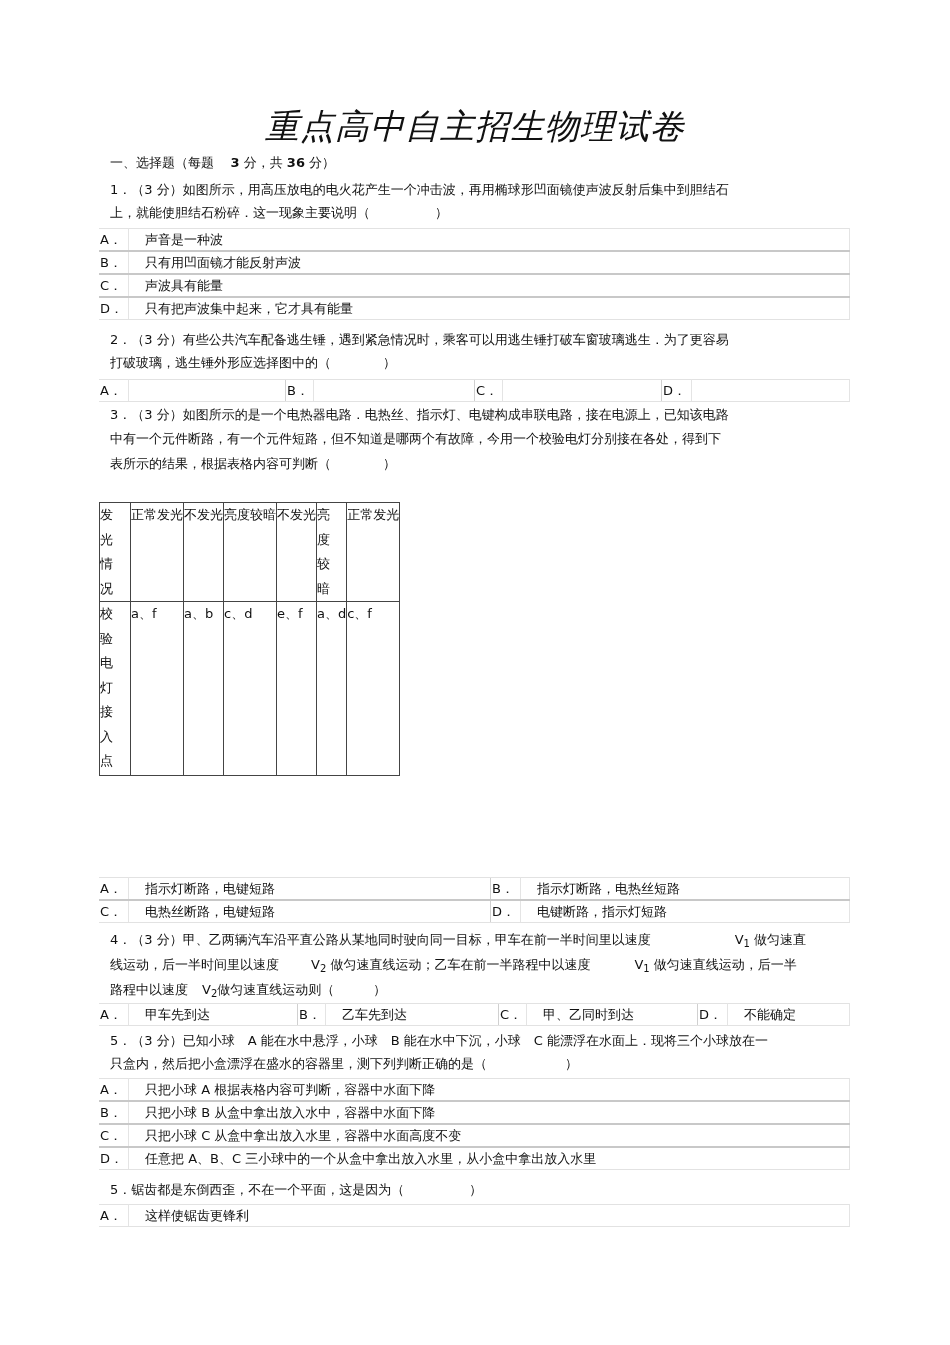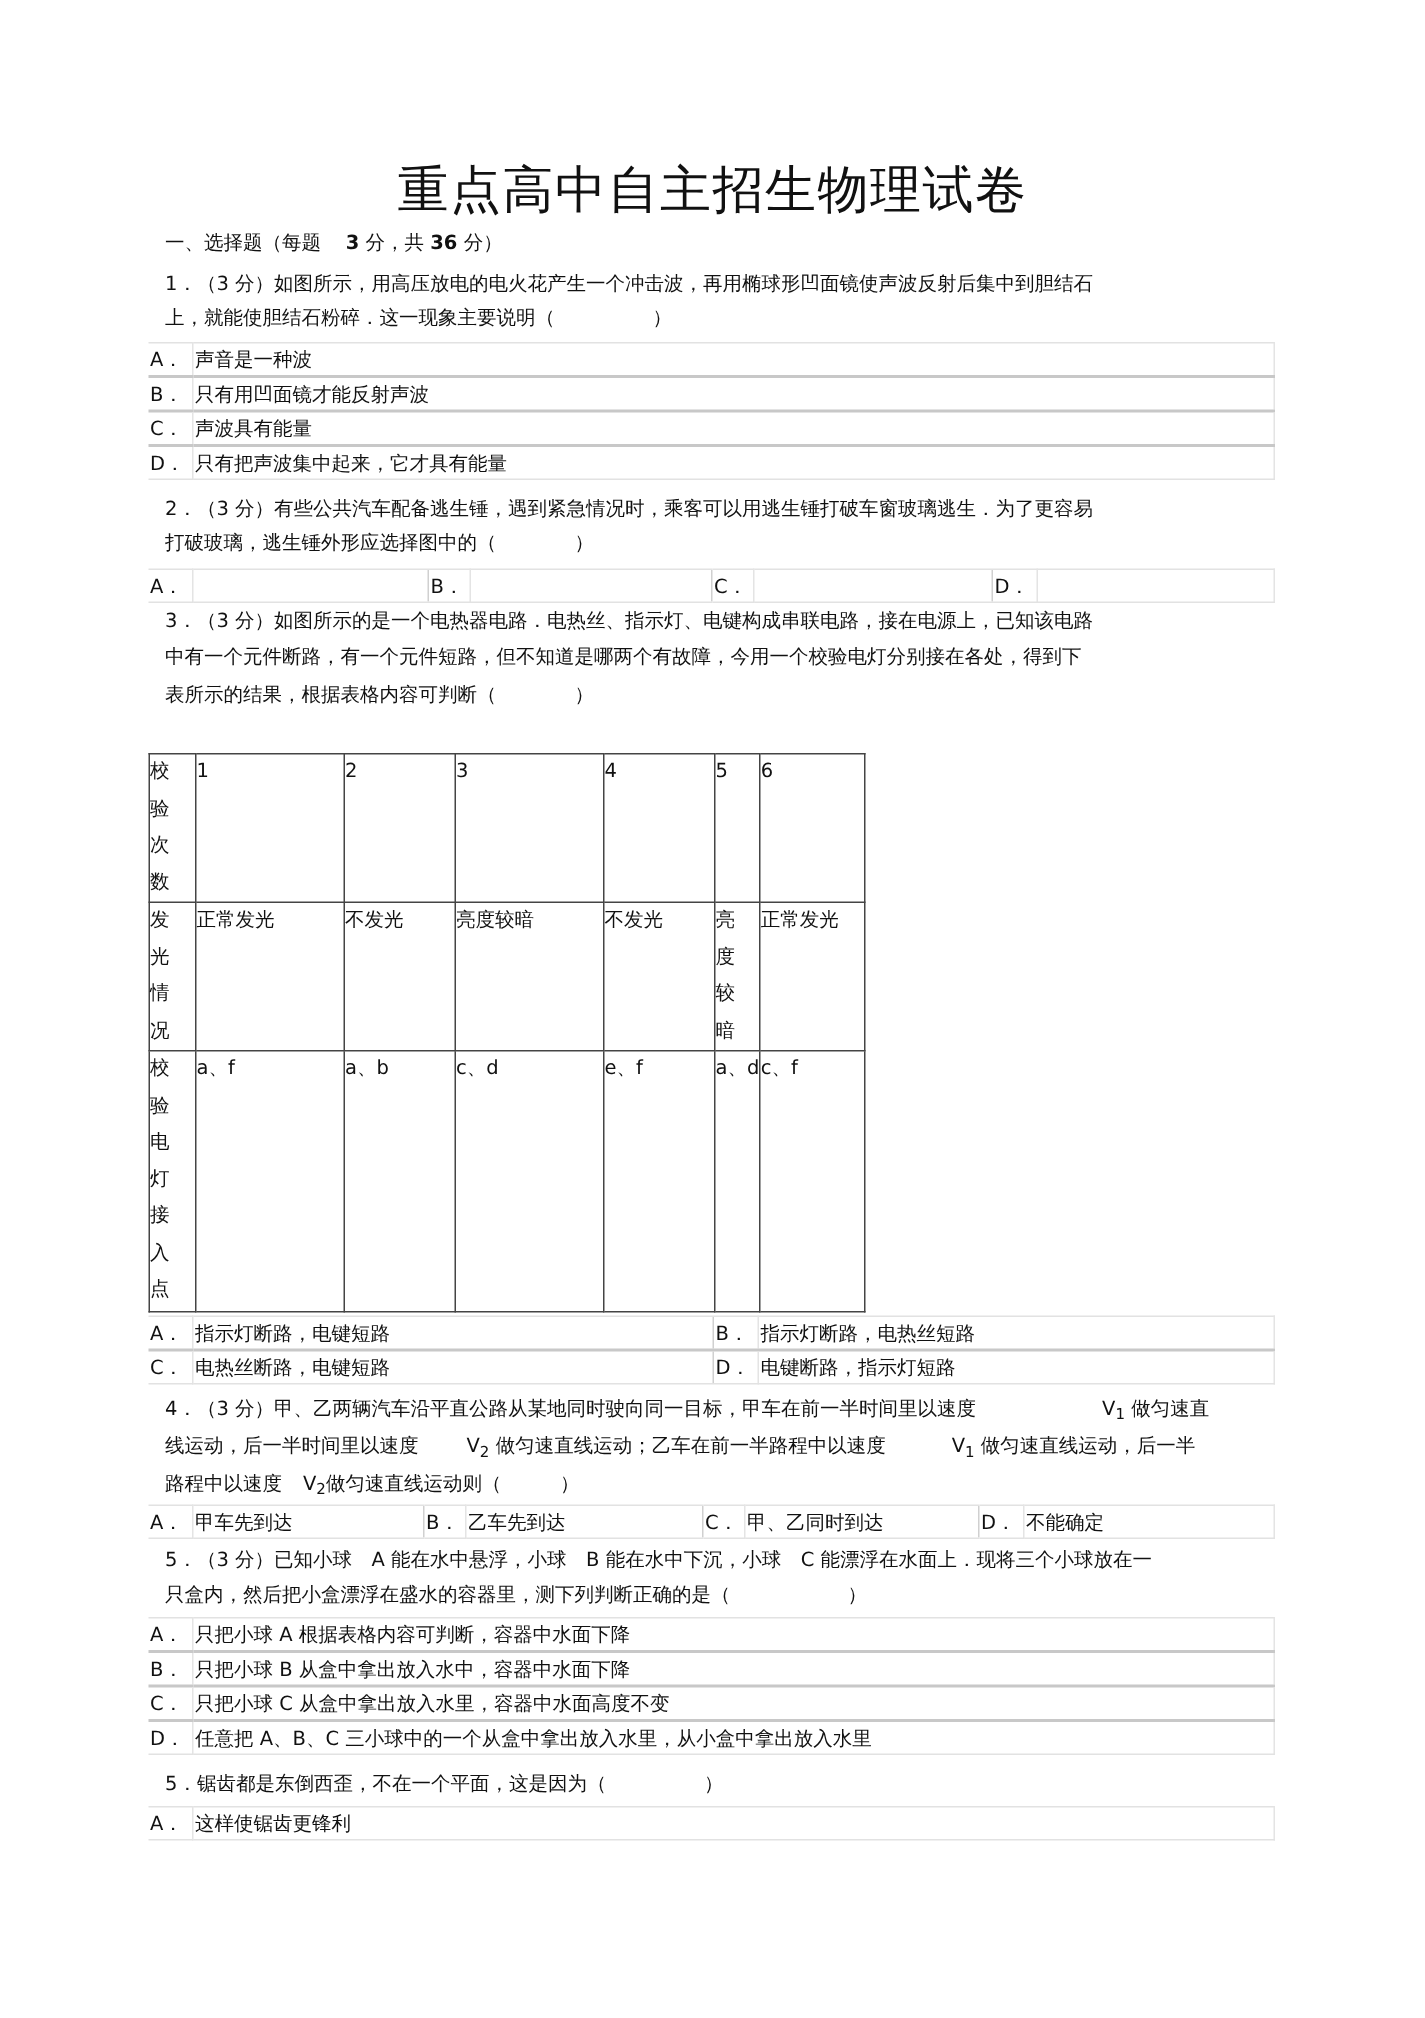--- a/index.html
+++ b/index.html
@@ -5,37 +5,37 @@
   html, body { margin: 0; padding: 0; background: #ffffff; }
   body {
     width: 950px; height: 1345px; position: relative; overflow: hidden;
     font-family: "DejaVu Sans", "Liberation Sans", sans-serif;
     color: #111; font-size: 13px;
   }
   .abs { position: absolute; }
   .title {
     left: 0; width: 950px; top: 104px; text-align: center;
     font-size: 34px; letter-spacing: 1px; color: #111;
-    font-family: "DejaVu Sans", sans-serif; font-weight: normal;
+    font-family: "DejaVu Sans", sans-serif; font-weight: normal; font-style: italic;
   }
   .line { left: 98px; font-size: 13px; white-space: nowrap; line-height: 18px; margin-left: 12px; }
   .b { font-weight: bold; }
   .opt-table {
     position: absolute; left: 99px; width: 751px;
     border-collapse: collapse;
   }
   .opt-table td {
     border-top: 1px solid #e2e2e2; border-bottom: 1px solid #e2e2e2;
     height: 21px; padding: 0; font-size: 13px; white-space: nowrap;
     vertical-align: middle;
   }
   .opt-table tr + tr td { border-top: 2px solid #c8c8c8; }
   .opt-table td.lbl { width: 28px; padding-left: 1px; border-right: 1px solid #e4e4e4; }
   .opt-table td.last { border-right: 1px solid #e4e4e4; }
-  .opt-table td.txt { padding-left: 1px; }
+  .opt-table td.txt { padding-left: 16px; }
   .opt-table td.sep { border-left: 1px solid #d0d0d0; }
 
   .grid {
     position: absolute; left: 99px; top: 502px;
     border-collapse: collapse; border: 1.5px solid #333;
   }
   .grid td {
     border: 1px solid #444; vertical-align: top; padding: 0;
     font-size: 13px; line-height: 24.5px;
   }
@@ -91,31 +91,20 @@
   </tr>
 </tbody>
   </table>
 
 <div class="abs line" style="top:406px;">3．（3 分）如图所示的是一个电热器电路．电热丝、指示灯、电键构成串联电路，接在电源上，已知该电路</div>
 <div class="abs line" style="top:430px;">中有一个元件断路，有一个元件短路，但不知道是哪两个有故障，今用一个校验电灯分别接在各处，得到下</div>
 <div class="abs line" style="top:455px;">表所示的结果，根据表格内容可判断（　　　　）</div>
 
 <table class="grid">
   <tbody>
-      <tr style="height:99px;">
-    <td class="head">
-          <span class="vert">校验次数</span>
-        </td>
-    <td style="width:98px;">1</td>
-    <td style="width:73px;">2</td>
-    <td style="width:98px;">3</td>
-    <td style="width:73px;">4</td>
-    <td style="width:27px;">5</td>
-    <td style="width:69px;">6</td>
-  </tr>
   <tr style="height:99px;">
     <td class="head">
           <span class="vert">发光情况</span>
         </td>
     <td>正常发光</td>
     <td>不发光</td>
     <td>亮度较暗</td>
     <td>不发光</td>
     <td>
           <span class="vert">亮度较暗</span>

